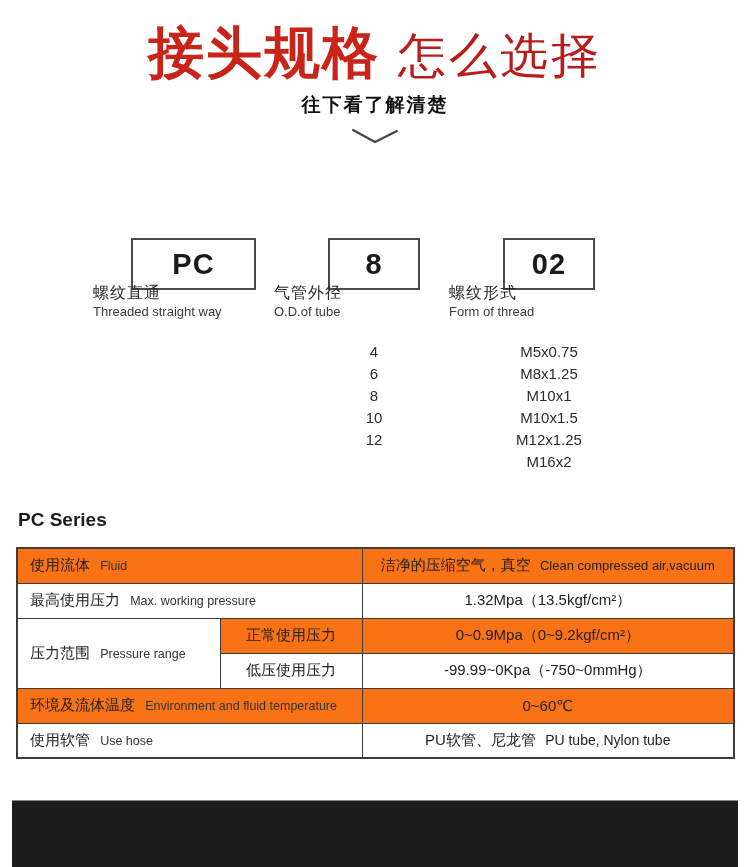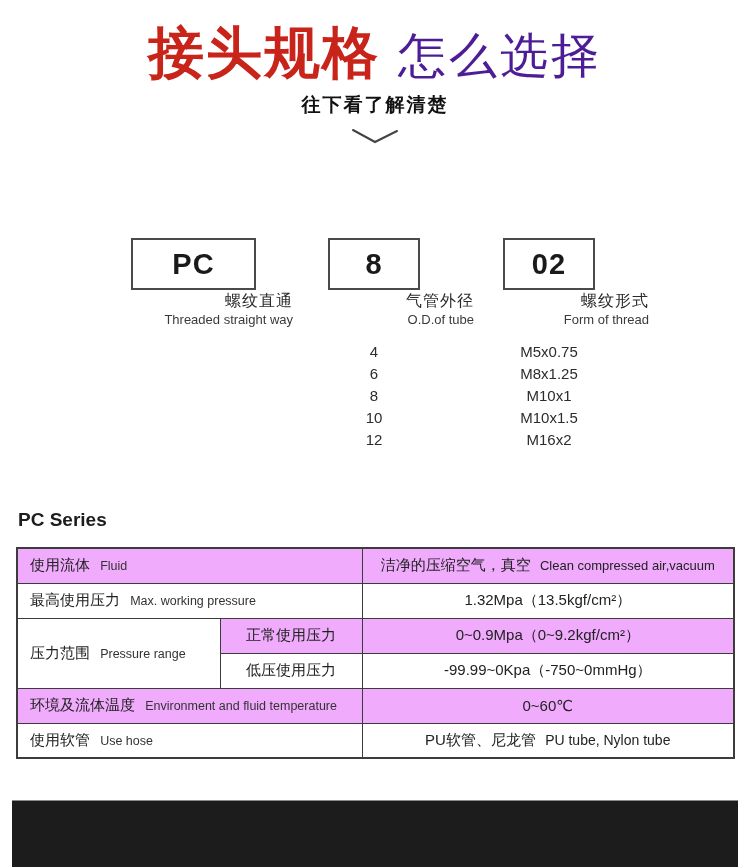--- a/index.html
+++ b/index.html
@@ -4,52 +4,52 @@
 <style>
   * { margin:0; padding:0; box-sizing:border-box; }
   html,body { width:750px; background:#ffffff; }
   body { font-family:"Liberation Sans","DejaVu Sans",sans-serif; color:#222; }
   .page { position:relative; width:750px; height:867px; background:#ffffff; overflow:hidden; }
 
   
   .title-row { position:absolute; top:22px; left:0; width:750px;
                display:flex; justify-content:center; align-items:baseline;text-align:right; }
   .title-red { font-size:56px; font-weight:900; color:#c9241a; letter-spacing:2px; line-height:1.1; }
-  .title-black { font-size:48px; font-weight:400; color:#4c1d95; margin-left:18px; letter-spacing:3px; line-height:1.1; }
+  .title-black { font-size:48px; font-weight:400; color:#b91c1c; margin-left:18px; letter-spacing:3px; line-height:1.1; }
   .subtitle { position:absolute; top:92px; left:0; width:750px; text-align:center;
               font-size:19px; font-weight:700; color:#111; letter-spacing:2px; }
   .chevron-wrap { position:absolute; top:128px; left:0; width:750px; text-align:center; }
 
   
   .code-box { position:absolute; top:238px; height:52px; border:2px solid #4a4a4a; background:#fff;
               display:flex; align-items:center; justify-content:center;
               font-size:29px; font-weight:700; color:#1a1a1a; letter-spacing:1px; }
   .box-pc { left:131px; width:125px; }
   .box-8  { left:328px; width:92px; }
   .box-02 { left:503px; width:92px; }
 
-  .seg-label { position:absolute; top:291px; width:200px; text-align:right; }
+  .seg-label { position:absolute; top:283px; width:200px; text-align:left; }
   .seg-pc { left:93px; } .seg-8 { left:274px; } .seg-02 { left:449px; }
   .seg-cn { display:block; font-size:16px; color:#2a2a2a; line-height:20px; letter-spacing:1px; }
   .seg-en { display:block; font-size:13px; color:#3a3a3a; line-height:18px; }
 
   .spec-list { position:absolute; top:341px; width:200px; text-align:center;
                font-size:15px; color:#2c2c2c; line-height:22px; }
   .list-tube { left:274px; } .list-thread { left:449px; }
 
   
   .series-title { position:absolute; top:509px; left:18px; font-size:19px; font-weight:700; color:#1d1d1d; }
 
   
   .spec-table { position:absolute; top:547px; left:16px; width:717px;
                 border-collapse:collapse; table-layout:fixed;
                 border:2px solid #3c3c3c; }
   .spec-table td { border:1px solid #3c3c3c; height:35px; vertical-align:middle;
                    font-size:15px; color:#222; background:#ffffff; }
-  .spec-table td.cream { background:#f0abfc; }
+  .spec-table td.cream { background:#f97316; }
   .cell-label { text-align:left; padding-left:12px; }
   .cell-center { text-align:center; }
   .cn { font-size:15px; color:#222; }
   .en { font-size:12.5px; color:#333; margin-left:6px; }
   .val-cn { font-size:15px; color:#222; }
   .val-en { font-size:13px; color:#222; margin-left:5px; }
 
   
   .footer-dark { position:absolute; top:800px; left:12px; width:726px; height:67px;
                  background:#1c1c1c; border-top:1px solid #8a8a8a; }
@@ -92,20 +92,21 @@
     <div>6</div>
     <div>8</div>
     <div>10</div>
     <div>12</div>
   </div>
   <div class="spec-list list-thread">
     <div>M5x0.75</div>
     <div>M8x1.25</div>
     <div>M10x1</div>
     <div>M10x1.5</div>
+    <div>M12x1.25</div>
     <div>M16x2</div>
   </div>
 
   <div class="series-title">PC Series</div>
 
   <table class="spec-table">
     <colgroup>
         <col style="width:203px">
         <col style="width:142px">
         <col style="width:372px">

